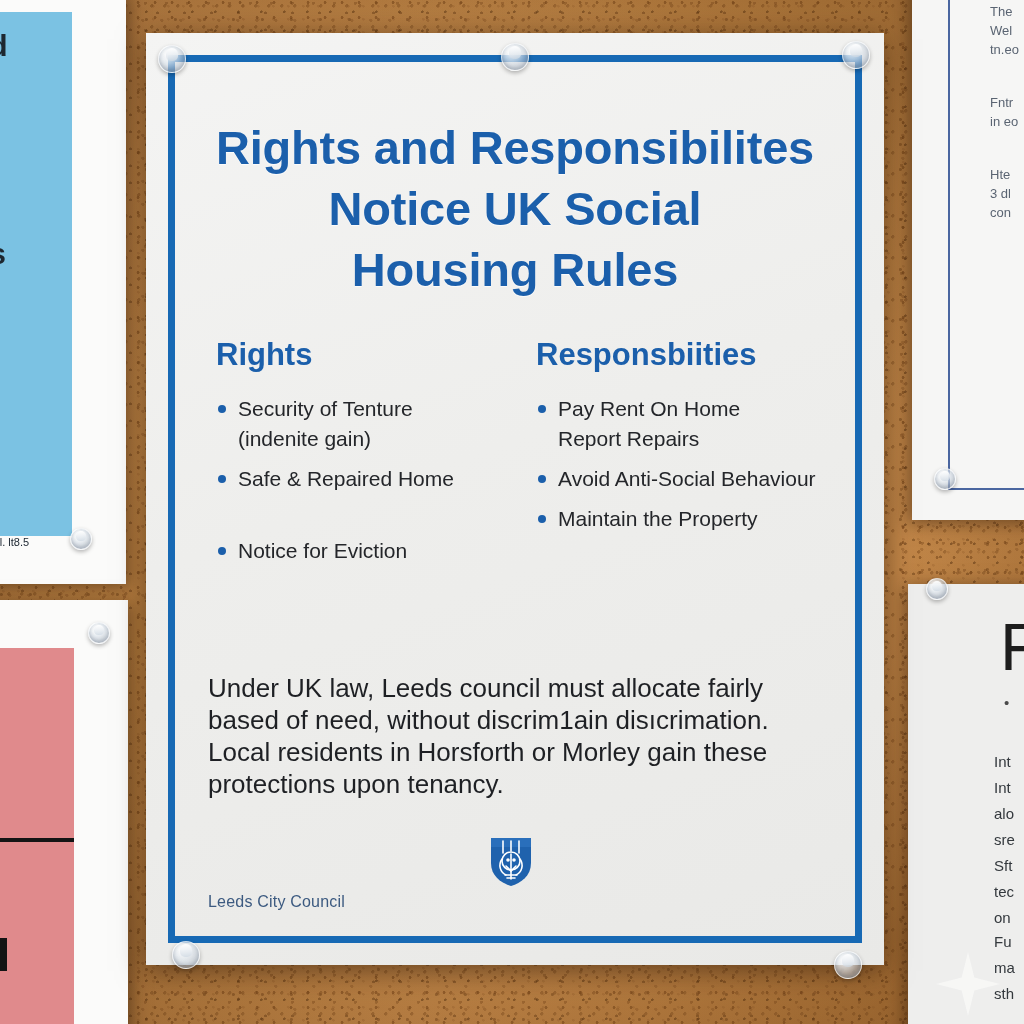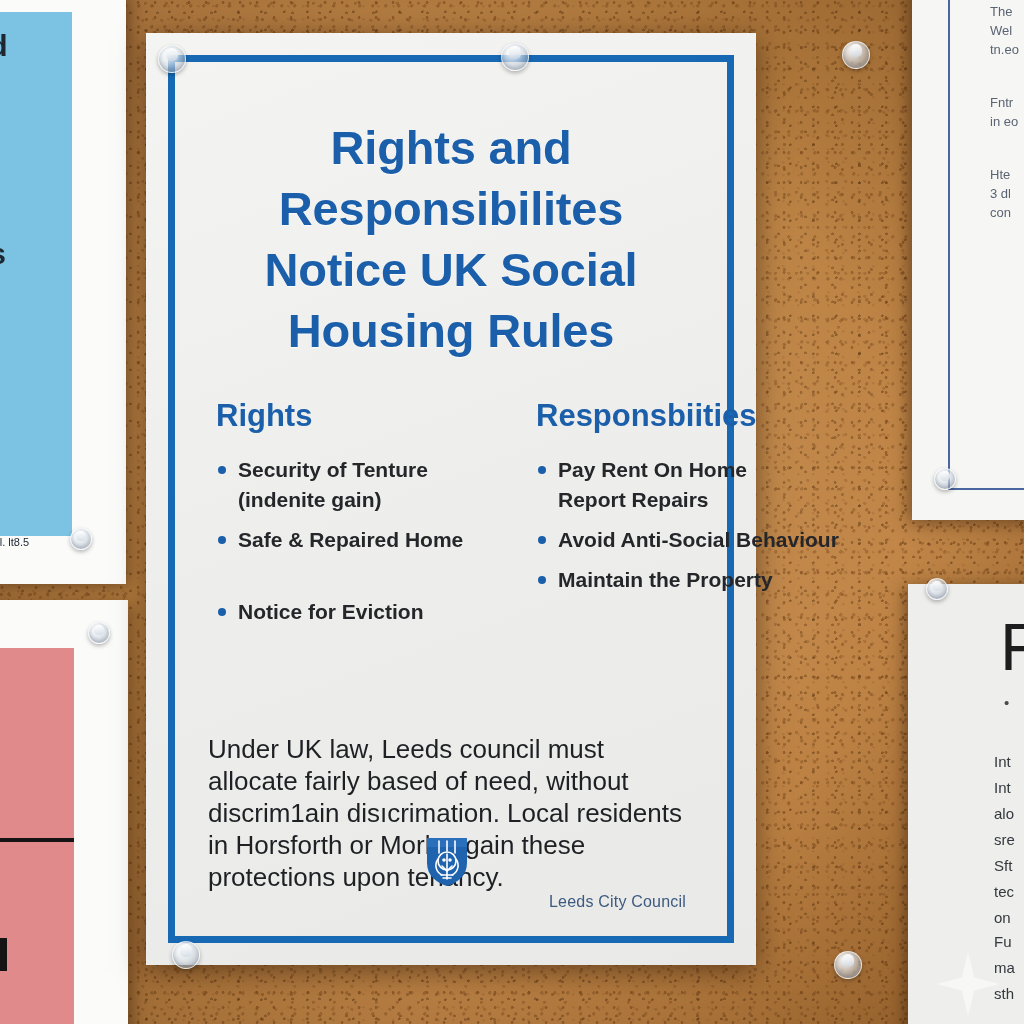--- a/index.html
+++ b/index.html
@@ -63,21 +63,21 @@
   #poster-right-bot .sub{position:absolute;left:96px;top:110px;font-size:15px;color:#4a4a4a;}
   #poster-right-bot .body{position:absolute;left:86px;top:165px;right:-60px;font-size:15px;line-height:26px;color:#33383d;white-space:nowrap;}
   #poster-right-bot .body2{position:absolute;left:86px;top:345px;right:-60px;font-size:15px;line-height:26px;color:#33383d;white-space:nowrap;}
   .sparkle{position:absolute;left:28px;top:368px;width:64px;height:64px;
     background:#f7f7f6;
     clip-path:polygon(50% 0%, 60% 40%, 100% 50%, 60% 60%, 50% 100%, 40% 60%, 0% 50%, 40% 40%);
     opacity:.95;}
 
   
   #main-poster{
-    left:146px;top:33px;width:610px;height:932px;
+    left:146px;top:33px;width:738px;height:932px;
     background:linear-gradient(160deg,#f4f4f3 0%,#eeeeec 45%,#e9e9e7 100%);
     box-shadow:0 6px 26px rgba(40,20,5,.55);
   }
   #main-border{
     position:absolute;left:22px;top:22px;right:22px;bottom:22px;
     border:7px solid #1769b4;
   }
   #main-content{position:absolute;left:62px;top:84px;right:62px;bottom:50px;}
 
   #poster-title{
@@ -85,32 +85,32 @@
     font-size:47px;line-height:61px;letter-spacing:-.2px;
     text-shadow:0 1px 1px rgba(255,255,255,.8);
     margin:0 0 0 0;
   }
 
   .cols{display:flex;margin-top:38px;justify-content:space-between;}
   .col{flex:0 0 auto;}
   .col-left{width:320px;}
   .col-right{width:360px;}
   .col-head{color:#1b5fab;font-weight:bold;font-size:31px;line-height:34px;margin:0 0 22px 8px;}
-  .bul{list-style:none;margin:0;padding:0;font-weight:bold;}
+  .bul{list-style:none;margin:0;padding:0;}
   .bul li{position:relative;padding-left:30px;color:#24262a;font-size:21px;line-height:30px;margin-bottom:10px;}
   .bul li::before{content:"";position:absolute;left:10px;top:11px;width:8px;height:8px;border-radius:50%;background:#1b5fab;}
   .bul li.sub{padding-left:30px;margin-top:-10px;margin-bottom:10px;}
   .bul li.sub::before{display:none;}
   .bul li.gap{margin-top:42px;}
 
   #poster-body{
     margin-top:96px;color:#1e2024;font-size:26px;line-height:32px;
   }
 
-  #poster-footer{position:absolute;left:0;right:8px;bottom:4px;text-align:right;}
+  #poster-footer{position:absolute;left:0;right:8px;bottom:4px;text-align:left;}
   .shield{width:44px;height:52px;margin:0 auto 6px auto;}
   #council-name{color:#3c5a80;font-size:16px;letter-spacing:.2px;}
 
   
   .pin{position:absolute;width:26px;height:26px;border-radius:50%;
     background:radial-gradient(circle at 35% 30%, rgba(255,255,255,.95) 0%, rgba(228,234,240,.75) 35%, rgba(188,198,210,.55) 65%, rgba(150,162,176,.45) 100%);
     border:1px solid rgba(255,255,255,.65);
     box-shadow:0 2px 4px rgba(0,0,0,.28), inset 0 -2px 4px rgba(120,132,148,.5);}
   .pin::after{content:"";position:absolute;left:7px;top:2px;width:12px;height:13px;border-radius:6px 6px 5px 5px;
     background:linear-gradient(180deg,rgba(255,255,255,.95),rgba(206,216,226,.7));}

